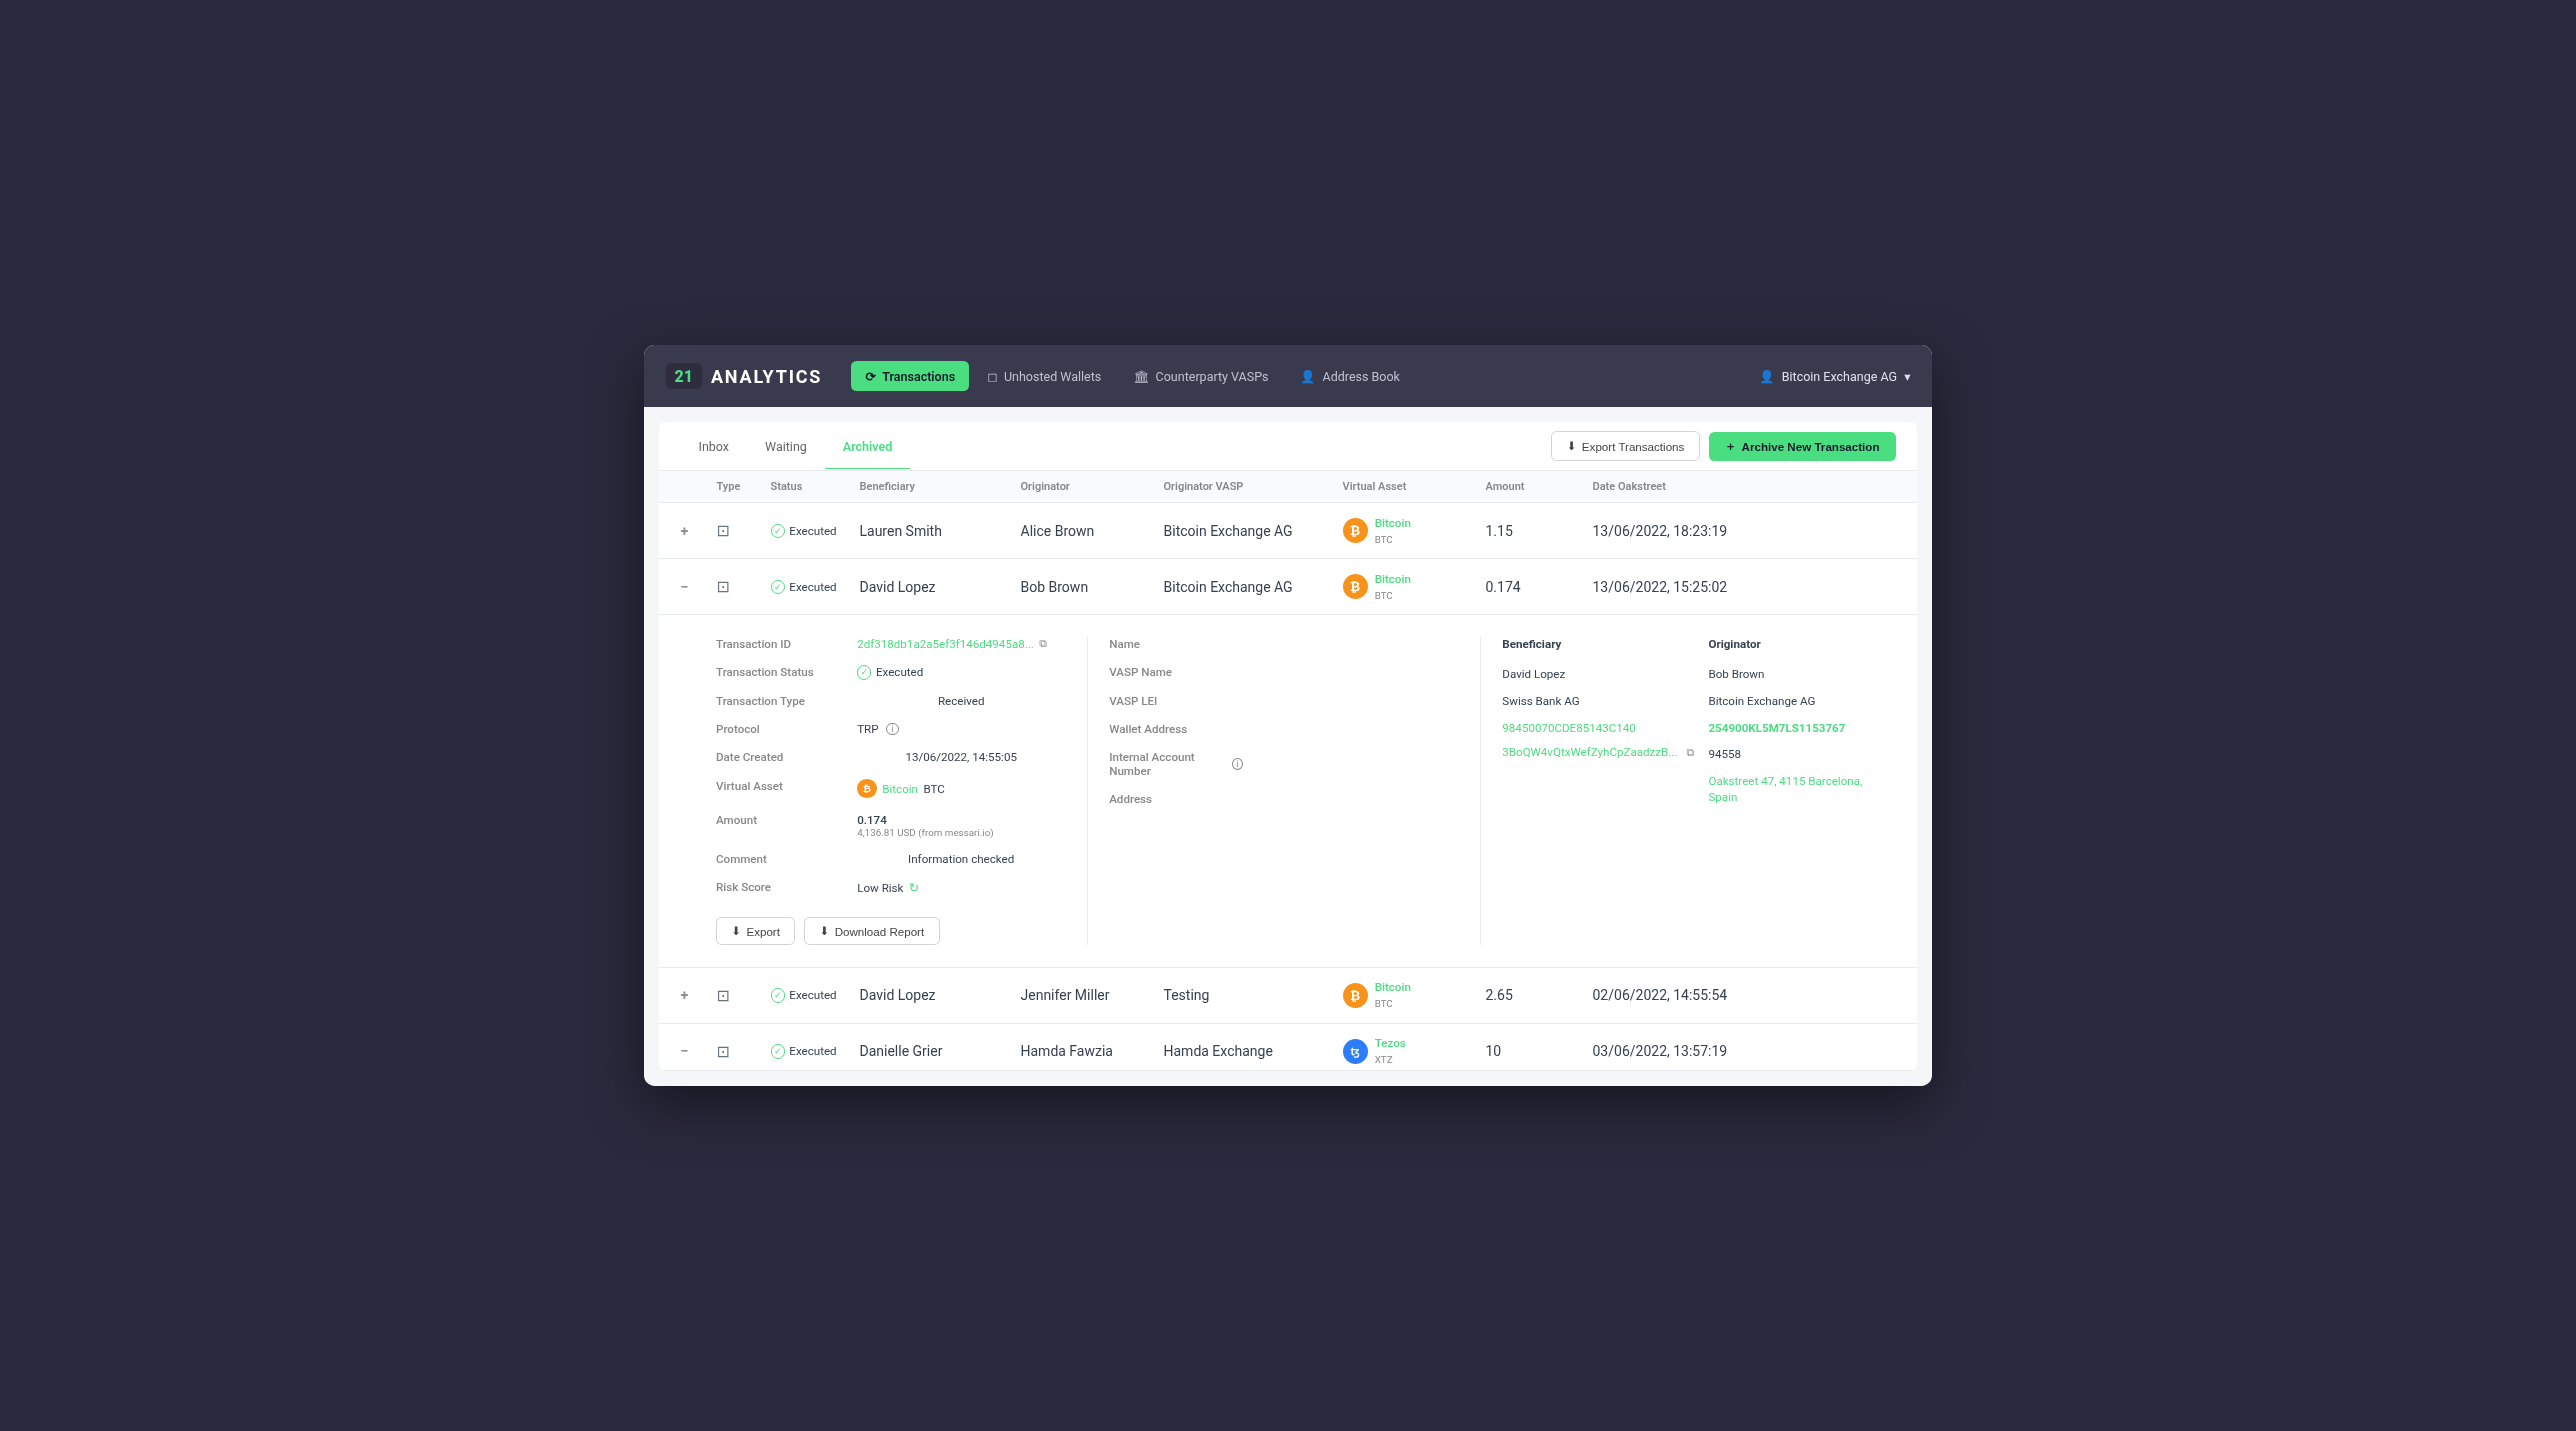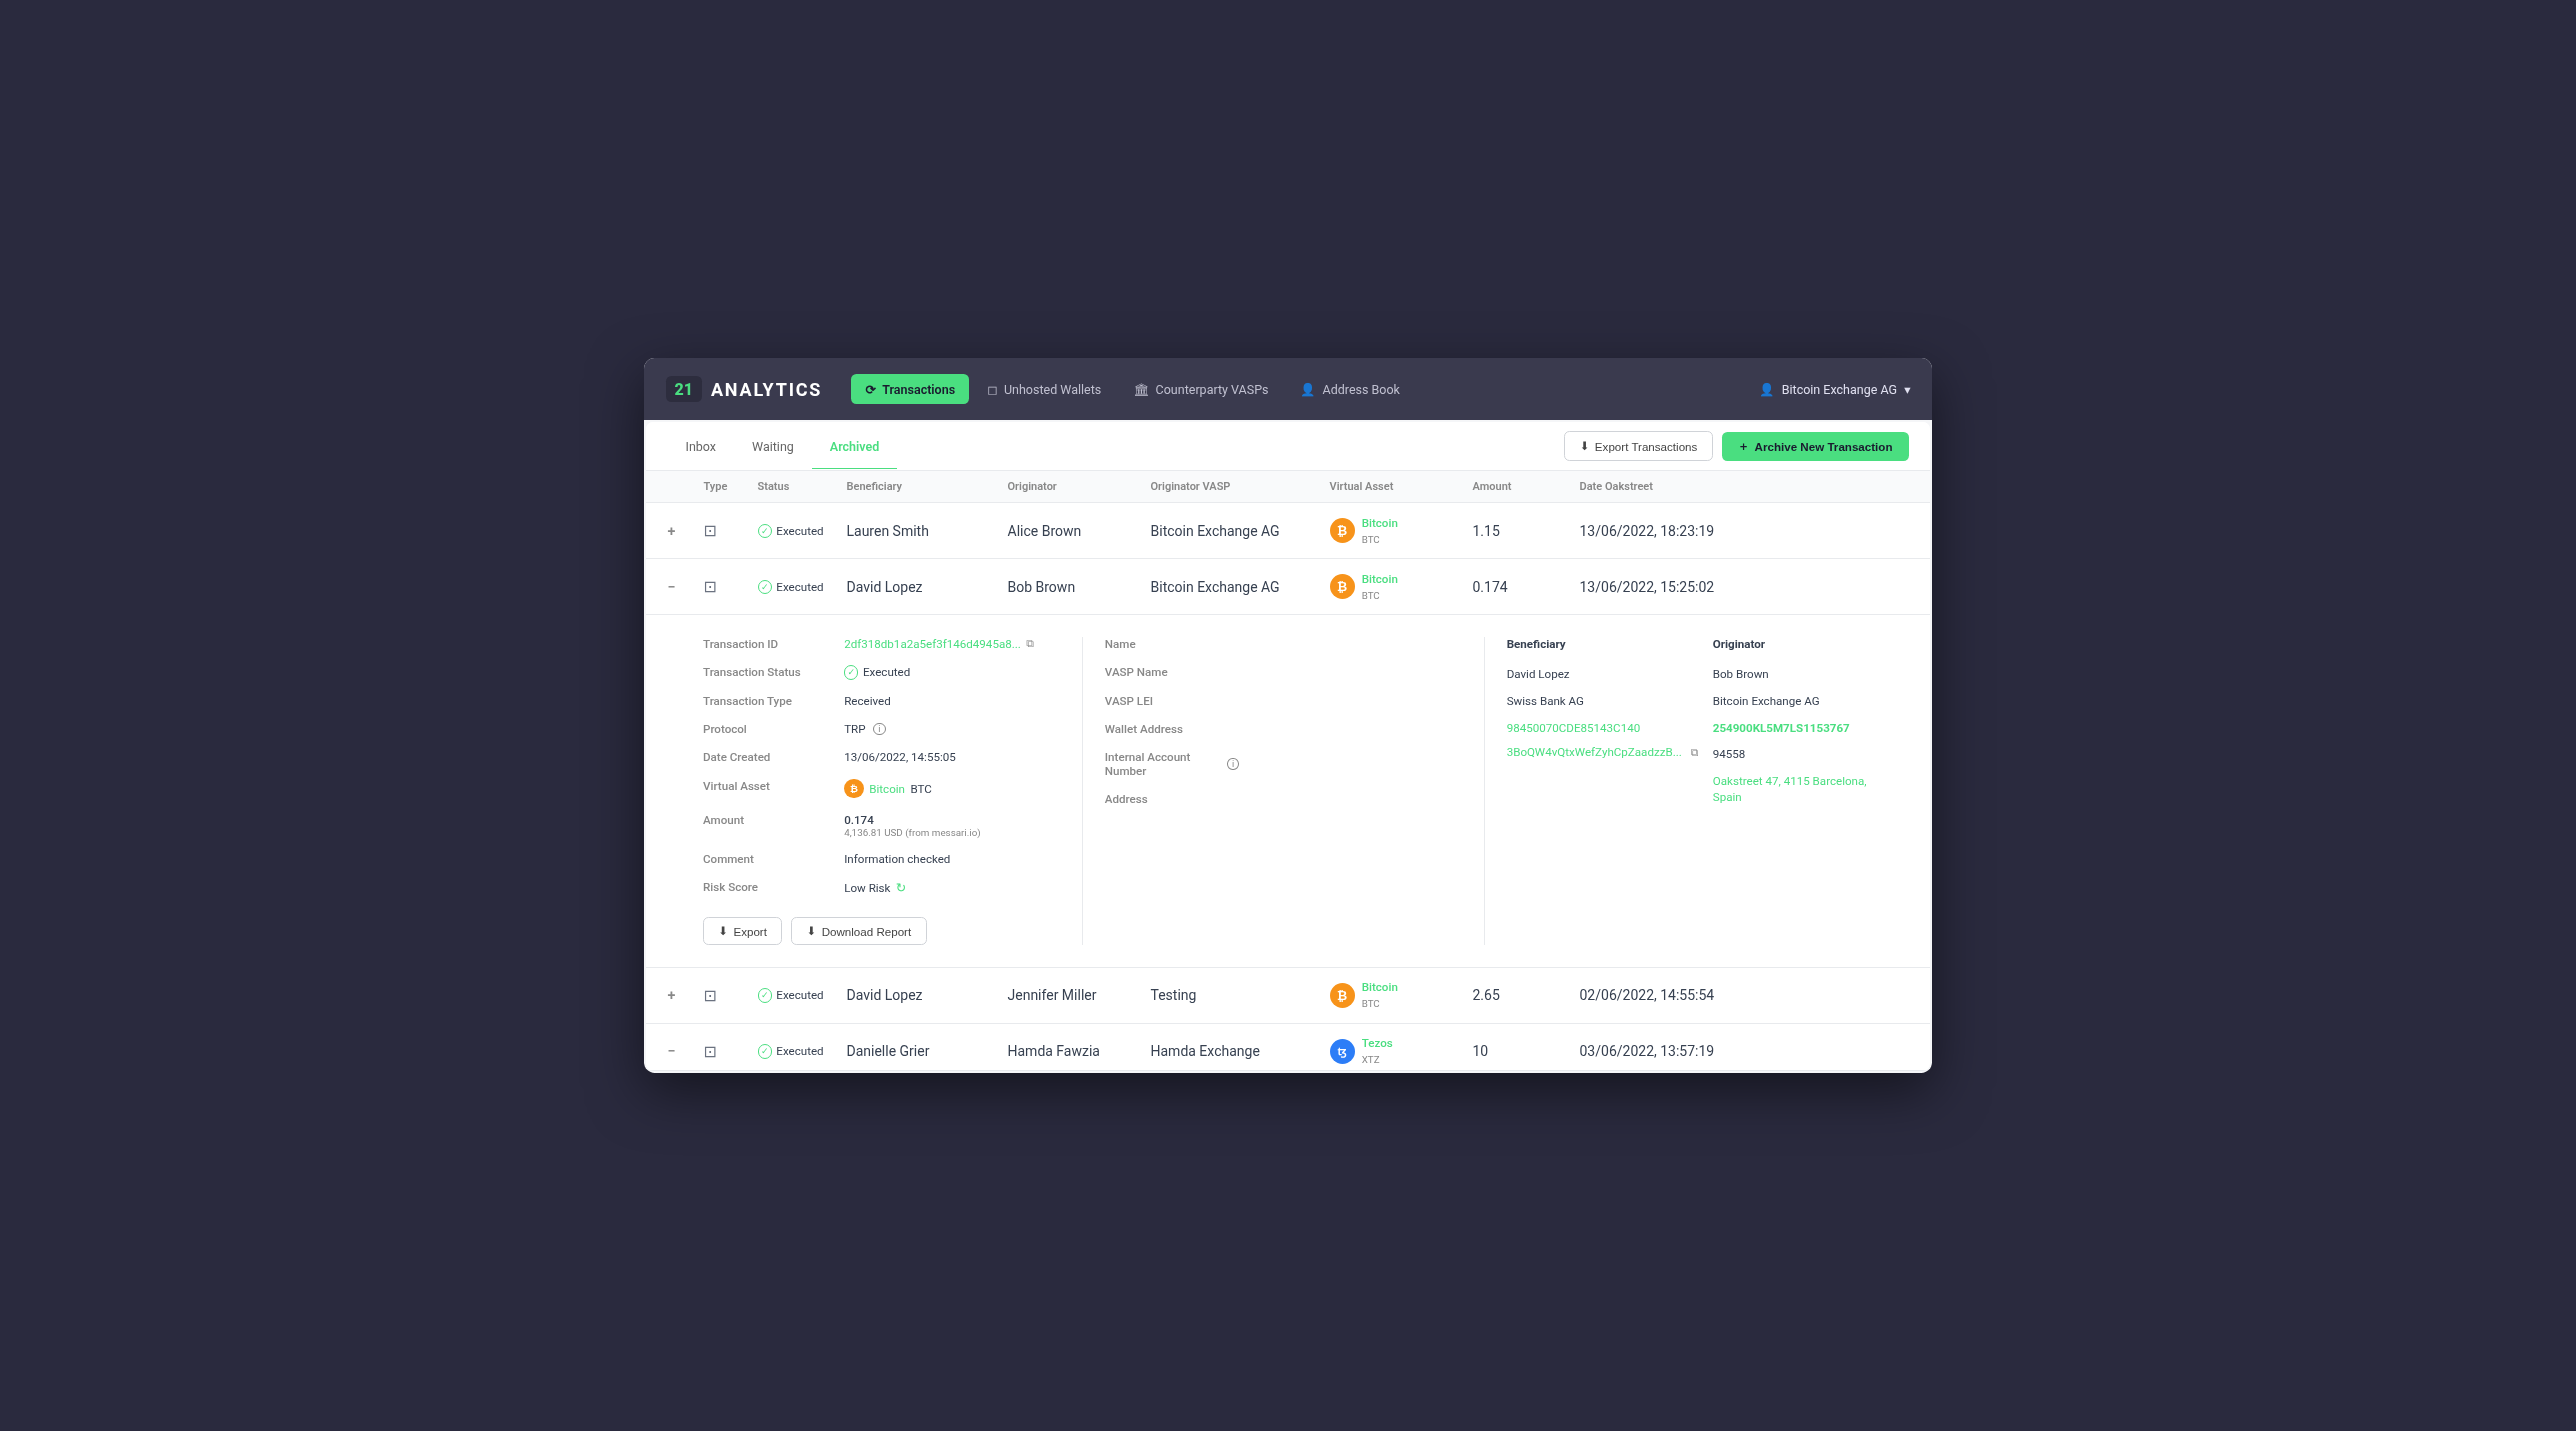--- a/index.html
+++ b/index.html
@@ -75,21 +75,21 @@
       display: flex;
       align-items: center;
       gap: 7.2px;
       color: #e0e0f0;
       font-size: 12.5px;
       cursor: pointer;
     }
     
     .main-content {
       background: #ffffff;
-      margin: 2px;
+      margin: 15px;
       border-radius: 7.2px;
       overflow: hidden;
     }
     
     .tabs-row {
       display: flex;
       align-items: center;
       padding: 0 21.5px;
       border-bottom: 0.9px solid #e8eaed;
       background: #fff;
@@ -262,20 +262,21 @@
       align-items: flex-start;
     }
     .detail-label {
       font-size: 11.6px;
       color: #888;
       font-weight: 500;
     }
     .detail-value {
       font-size: 11.6px;
       color: #374151;
+      text-align: center;
     }
     .detail-value.link {
       color: #4ade80;
       cursor: pointer;
       text-decoration: none;
     }
     .detail-section-header {
       font-size: 11.6px;
       font-weight: 700;
       color: #374151;

